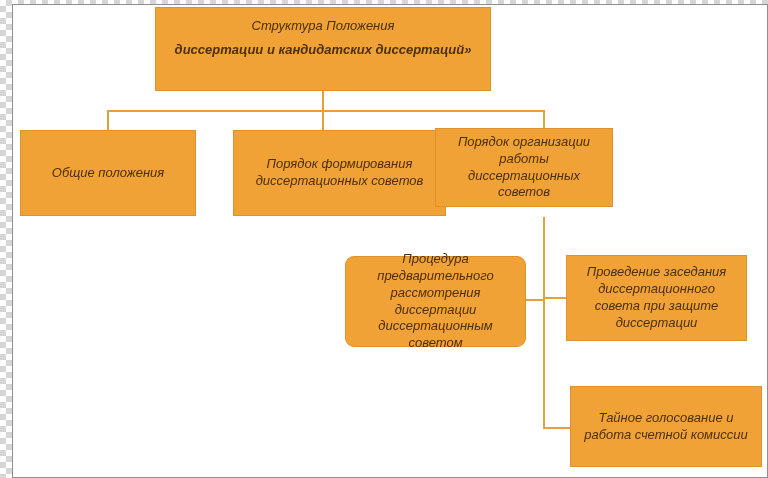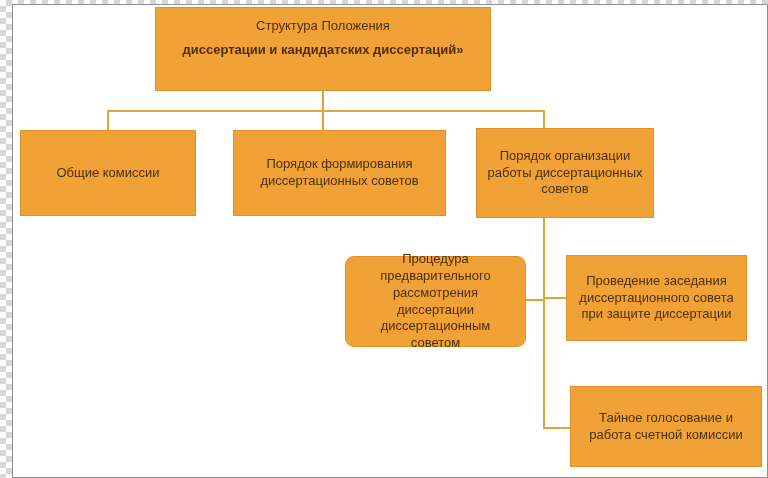--- a/index.html
+++ b/index.html
@@ -3,20 +3,21 @@
 <meta charset="utf-8">
 <style>
   html, body { margin: 0; padding: 0; }
   .stage {
     position: relative;
     width: 768px;
     height: 478px;
     font-family: "Liberation Sans", sans-serif;
     background: repeating-conic-gradient(#d6d6d6 0% 25%, #ffffff 0% 50%) 0 0 / 12px 12px;
     overflow: hidden;
+    font-style: italic;
   }
   .panel {
     position: absolute;
     left: 12px; top: 4px; right: 0; bottom: 0;
     background: #ffffff;
     border: 1px solid #8f8f8f;
     box-sizing: border-box;
   }
   .box {
     position: absolute;
@@ -60,28 +61,28 @@
   <div class="conn" style="left:526px; top:299px; width:18px; height:2px;"></div>
   <div class="conn" style="left:543px; top:297px; width:24px; height:2px;"></div>
   <div class="conn" style="left:543px; top:427px; width:28px; height:2px;"></div>
 
   <div class="box title-box" style="left:155px; top:7px; width:336px; height:84px;">
     <div class="t-line1">Структура Положения</div>
     <div class="bold">диссертации и кандидатских диссертаций»</div>
   </div>
 
   <div class="box" style="left:20px; top:130px; width:176px; height:86px;">
-    <span>Общие комиссии</span>
+    <span>Общие положения</span>
   </div>
 
   <div class="box" style="left:233px; top:130px; width:213px; height:86px;">
     <span>Порядок формирования диссертационных советов</span>
   </div>
 
-  <div class="box" style="left:476px; top:128px; width:178px; height:90px;">
+  <div class="box" style="left:435px; top:128px; width:178px; height:79px;">
     <span>Порядок организации работы диссертационных советов</span>
   </div>
 
   <div class="box" style="left:345px; top:256px; width:181px; height:91px;border-radius:9px;">
     <span>Процедура предварительного рассмотрения диссертации диссертационным советом</span>
   </div>
 
   <div class="box" style="left:566px; top:255px; width:181px; height:86px;justify-content:center;">
     <span>Проведение заседания диссертационного совета при защите диссертации</span>
   </div>

